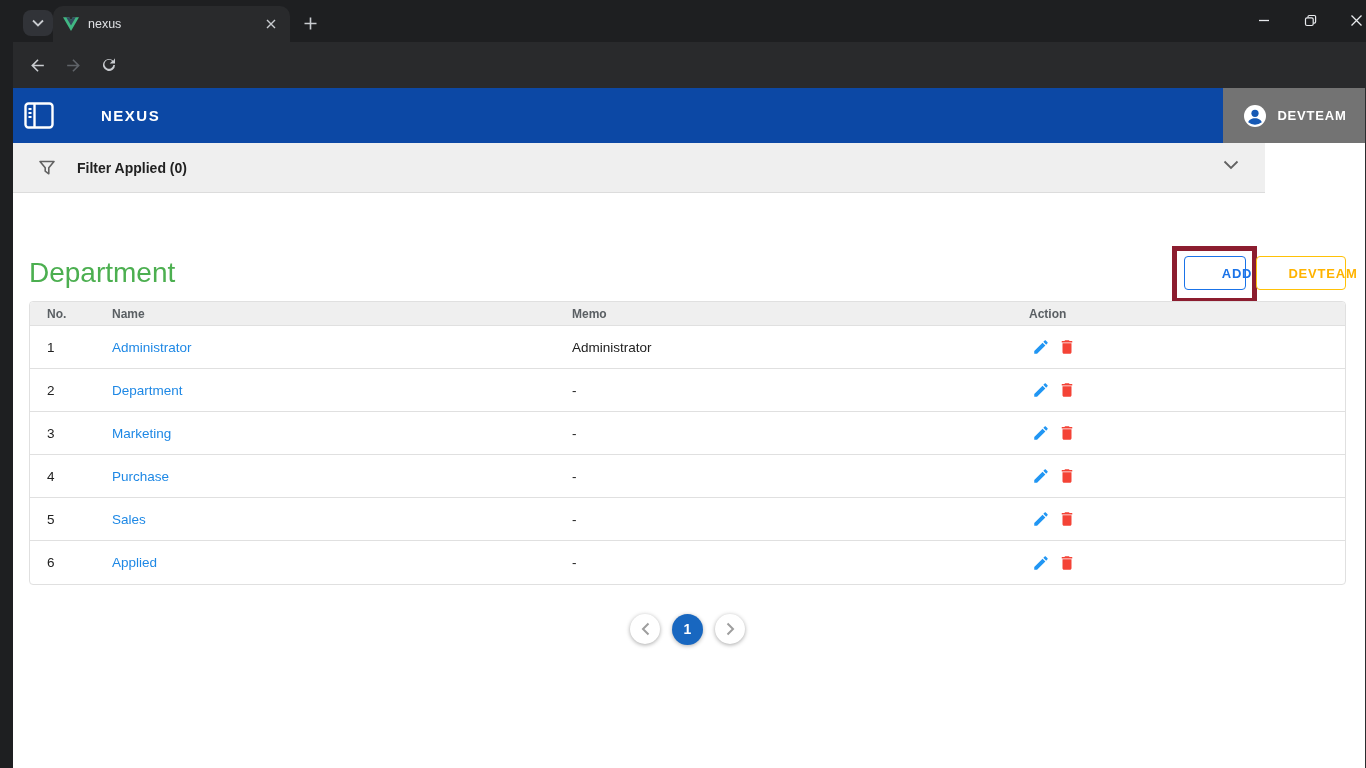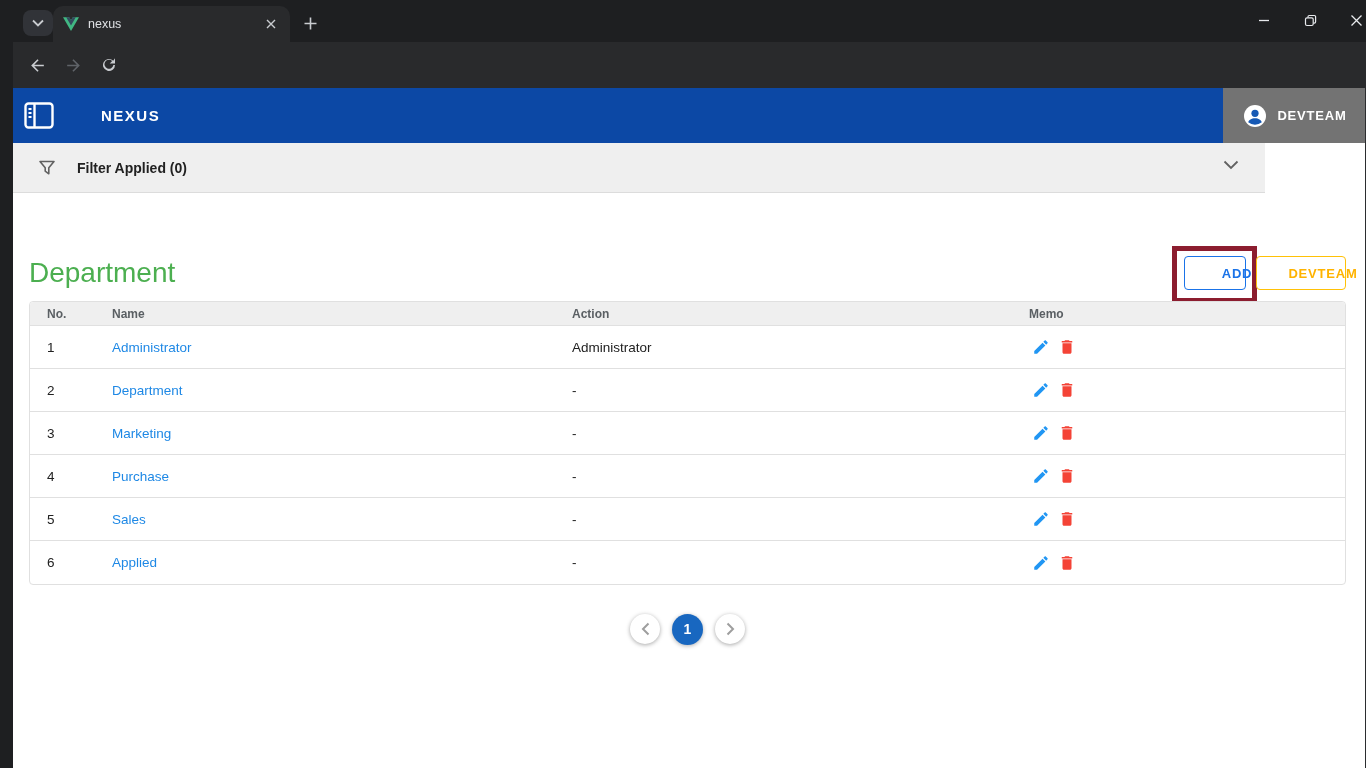--- a/index.html
+++ b/index.html
@@ -233,22 +233,22 @@
     <div class="page-title">Department</div>
 
     <div class="highlight-box"></div>
     <div class="btn btn-add">ADD</div>
     <div class="btn btn-refresh">DEVTEAM</div>
 
     <div class="dept-table">
       <div class="trow thead">
         <div class="cell-no">No.</div>
         <div>Name</div>
+        <div>Memo</div>
         <div>Action</div>
-        <div>Memo</div>
       </div>
 
       <div class="trow tbody-row">
         <div class="cell-no">1</div>
         <div><span class="link">Administrator</span></div>
         <div>Administrator</div>
         <div class="cell-action">
           <span class="icon-btn">
               <svg width="18" height="18" viewBox="0 0 24 24">
                 <path fill="#2196f3" d="M3 17.25V21h3.75L17.81 9.94l-3.75-3.75L3 17.25zM20.71 7.04c.39-.39.39-1.02 0-1.41l-2.34-2.34c-.39-.39-1.02-.39-1.41 0l-1.83 1.83 3.75 3.75 1.83-1.83z"></path>

